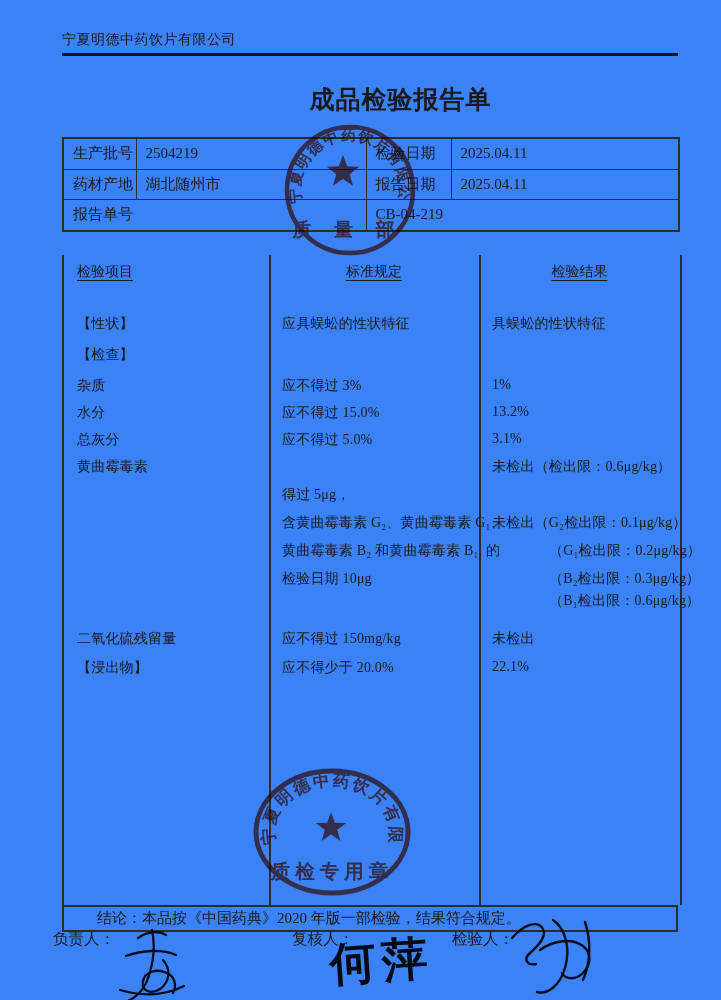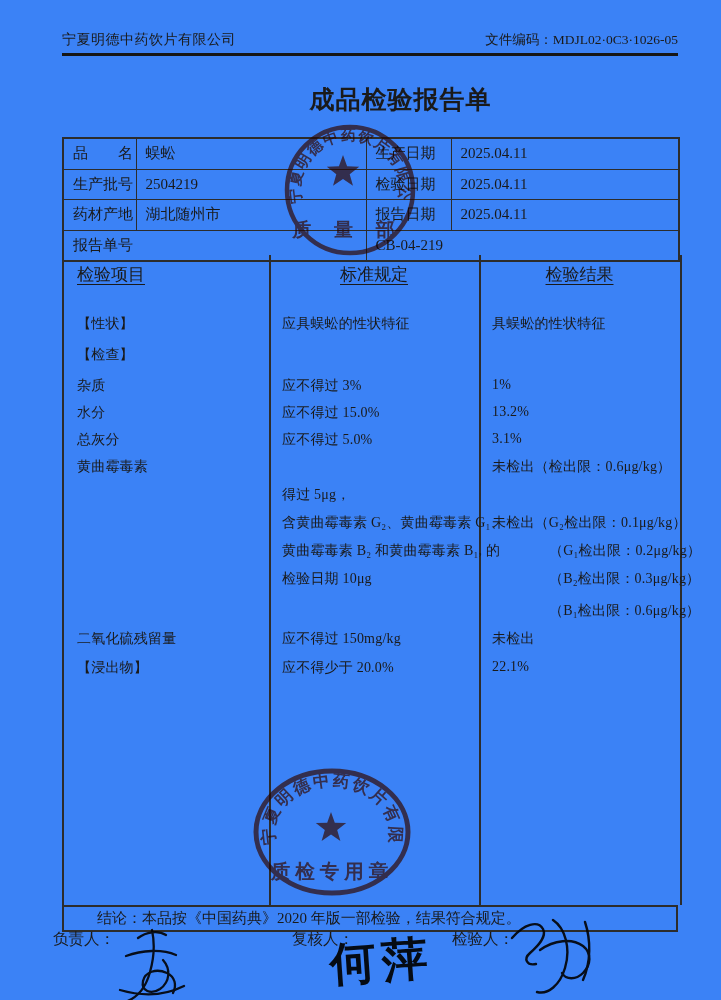--- a/index.html
+++ b/index.html
@@ -17,59 +17,52 @@
   
   .title{left:0; top:83px; width:721px; text-align:center; font-size:25px; font-weight:bold; letter-spacing:1px;margin-left:40px;}
   
   table.info{position:absolute; left:62px; top:137px; width:616px; border-collapse:collapse; table-layout:fixed;
     border:2px solid #2c2c2c; font-size:15px;}
   table.info td{border:1.5px solid #2c2c2c; height:29.5px; padding:0 0 0 9px; white-space:nowrap; overflow:hidden;}
   
   .mainbox{left:62px; top:255px; width:616px; height:650px; border-left:2px solid #2c2c2c; border-right:2px solid #2c2c2c;}
   .vline{position:absolute; top:0; width:1.5px; height:650px; background:#2c2c2c;}
   .vline.v1{left:205px;} .vline.v2{left:415px;}
-  .colhead{position:absolute; top:8px; font-size:17px; text-decoration:underline; text-underline-offset:4px; white-space:nowrap;}
+  .colhead{position:absolute; top:8px; font-size:14px; text-decoration:underline; text-underline-offset:4px; white-space:nowrap;}
   .colhead.c1{left:13px;}
   .colhead.c2{left:205px; width:210px; text-align:center;}
   .colhead.c3{left:415px; width:201px; text-align:center;font-family:Liberation Mono, monospace;}
   .tline{position:absolute; font-size:14px; white-space:nowrap; letter-spacing:0.2px;}
   
   .conclusion{left:62px; top:905px; width:616px; height:27px; border:2px solid #2c2c2c;
     font-size:15px; line-height:23px; padding-left:33px; white-space:nowrap; box-sizing:border-box;}
   .sig-label{font-size:15.5px; top:929px; white-space:nowrap;}
   .sig-resp{left:53px;} .sig-rev{left:292px;} .sig-insp{left:452px;}
   
   .stamp{mix-blend-mode:multiply; opacity:0.84;}
   .ink{mix-blend-mode:multiply;}
 </style>
 </head>
 <body>
 
 <div id="page">
 
   <div class="abs hdr-company">宁夏明德中药饮片有限公司</div>
-  <div class="abs hdr-code">文件编码：MDJL02·0C3·1026-05</div>
   <div class="abs hdr-rule"></div>
 
   <div class="abs title">成品检验报告单</div>
 
   <table class="info">
     <colgroup>
         <col style="width:73px">
         <col style="width:230px">
         <col style="width:85px">
         <col style="width:228px">
       </colgroup>
     <tbody>
-        <tr>
-      <td>品　　名</td>
-      <td>蜈蚣</td>
-      <td>生产日期</td>
-      <td>2025.04.11</td>
-    </tr>
     <tr>
       <td>生产批号</td>
       <td>2504219</td>
       <td>检验日期</td>
       <td>2025.04.11</td>
     </tr>
     <tr>
       <td>药材产地</td>
       <td>湖北随州市</td>
       <td>报告日期</td>
@@ -104,21 +97,21 @@
       <div class="tline" style="left: 428px; top: 176px;">3.1%</div>
       <div class="tline" style="left: 13px; top: 203px;">黄曲霉毒素</div>
       <div class="tline" style="left: 218px; top: 231px;">得过 5μg，</div>
       <div class="tline" style="left: 218px; top: 259px;">含黄曲霉毒素 G₂、黄曲霉毒素 G₁、</div>
       <div class="tline" style="left: 218px; top: 287px;">黄曲霉毒素 B₂ 和黄曲霉毒素 B₁, 的</div>
       <div class="tline" style="left: 218px; top: 315px;">检验日期 10μg</div>
       <div class="tline" style="left: 428px; top: 203px;">未检出（检出限：0.6μg/kg）</div>
       <div class="tline" style="left: 428px; top: 259px;">未检出（G₂检出限：0.1μg/kg）</div>
       <div class="tline" style="left: 485px; top: 287px;">（G₁检出限：0.2μg/kg）</div>
       <div class="tline" style="left: 485px; top: 315px;">（B₂检出限：0.3μg/kg）</div>
-      <div class="tline" style="left: 485px; top: 347px;">（B₁检出限：0.6μg/kg）</div>
+      <div class="tline" style="left: 485px; top: 337px;">（B₁检出限：0.6μg/kg）</div>
       <div class="tline" style="left: 13px; top: 375px;">二氧化硫残留量</div>
       <div class="tline" style="left: 218px; top: 375px;">应不得过 150mg/kg</div>
       <div class="tline" style="left: 428px; top: 375px;">未检出</div>
       <div class="tline" style="left: 13px; top: 404px;">【浸出物】</div>
       <div class="tline" style="left: 218px; top: 404px;">应不得少于 20.0%</div>
       <div class="tline" style="left: 428px; top: 404px;">22.1%</div>
     </div>
 
   <div class="abs conclusion">
     <span>结论：本品按《中国药典》2020 年版一部检验，结果符合规定。</span>

